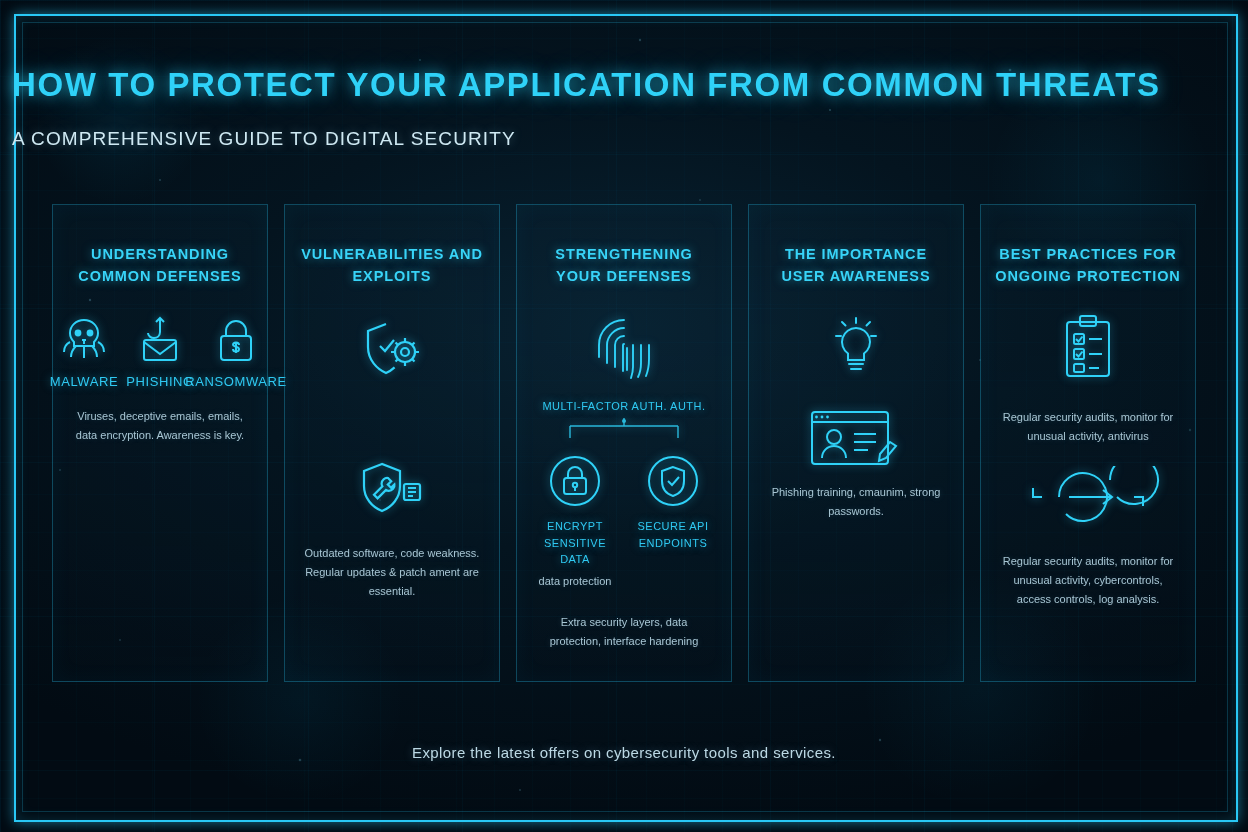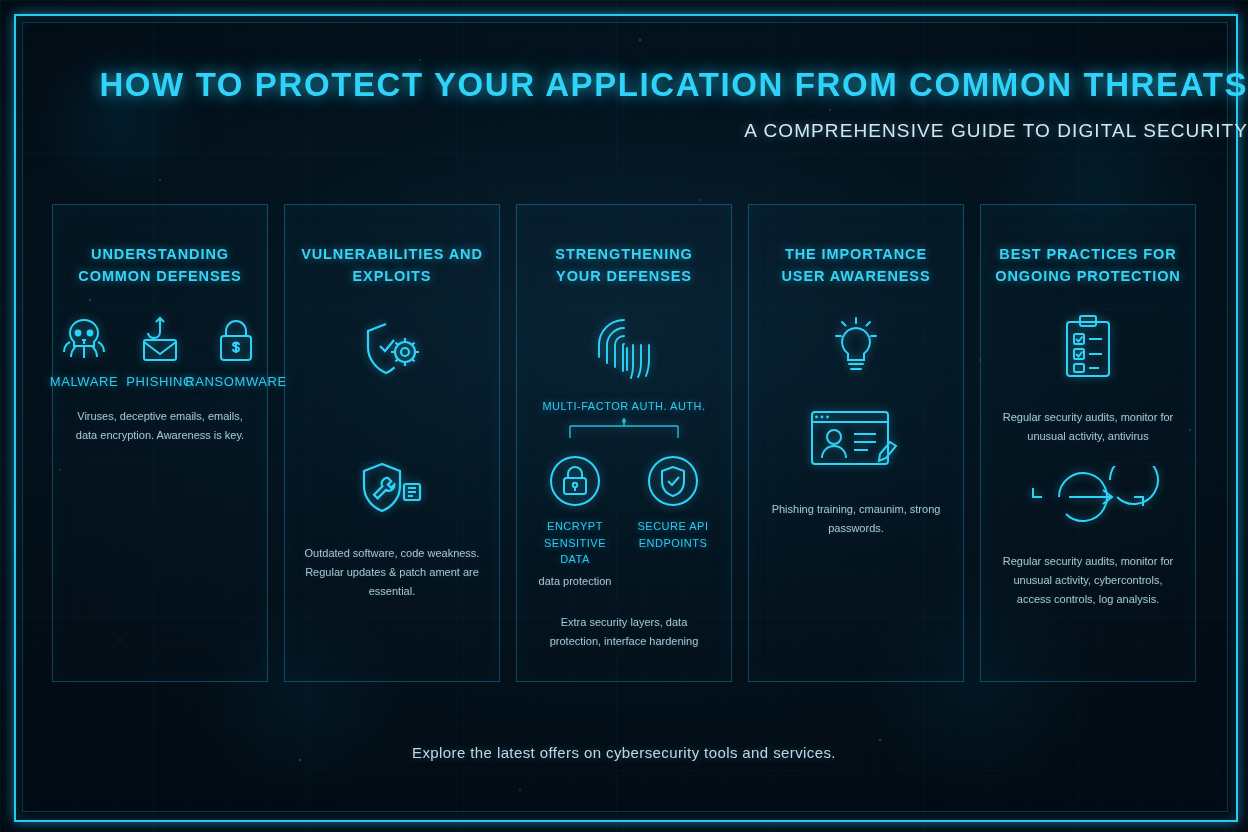--- a/index.html
+++ b/index.html
@@ -68,35 +68,35 @@
     left: 22px;
     top: 22px;
     width: 1204px;
     height: 788px;
     border: 1px solid rgba(41, 200, 245, 0.22);
     pointer-events: none;
   }
 
   .header {
     position: absolute;
-    left: 0;
+    left: 12px;
     right: 0;
     top: 66px;
-    text-align: right;
+    text-align: left;
   }
   .title {
     color: #2fd2f8;
     font-size: 33px;
     font-weight: bold;
     letter-spacing: 1.6px;
     text-shadow: 0 0 14px rgba(47, 210, 248, 0.65), 0 0 30px rgba(47, 210, 248, 0.30);
     margin: 0;
   }
   .subtitle {
-    margin-top: 16px;
+    margin-top: 24px;
     color: #cfe9f3;
     font-size: 19px;
     letter-spacing: 1.1px;
     text-shadow: 0 0 10px rgba(160, 220, 245, 0.35);
   }
 
   .columns {
     position: absolute;
     left: 52px;
     top: 204px;
@@ -392,21 +392,21 @@
             <circle cx="10.5" cy="11" r="1.4" fill="#2fd2f8" stroke="none"></circle>
             <circle cx="16" cy="11" r="1.4" fill="#2fd2f8" stroke="none"></circle>
             <circle cx="21.5" cy="11" r="1.4" fill="#2fd2f8" stroke="none"></circle>
             <circle cx="28" cy="31" r="7"></circle>
             <path d="M16 52c0-7 5.5-12 12-12s12 5 12 12"></path>
             <path d="M48 28h22M48 36h22M48 44h14"></path>
             <path d="M74 48l10-12 6 4-10 12-7 3 1-7z"></path>
           </g>
         </svg>
 
-        <div class="body-text" style="margin-top:22px">Phishing training, cmaunim, strong passwords.</div>
+        <div class="body-text" style="margin-top:5px">Phishing training, cmaunim, strong passwords.</div>
       </div>
     </div>
 
     <div class="card">
       <div class="card-title">BEST PRACTICES FOR ONGOING PROTECTION</div>
       <div class="icon-zone">
         <svg class="gl" width="70" height="74" viewBox="0 0 70 74">
           <g fill="none" stroke="#2fd2f8" stroke-width="2">
             <rect x="14" y="10" width="42" height="54" rx="3"></rect>
             <rect x="27" y="4" width="16" height="10" rx="2"></rect>

